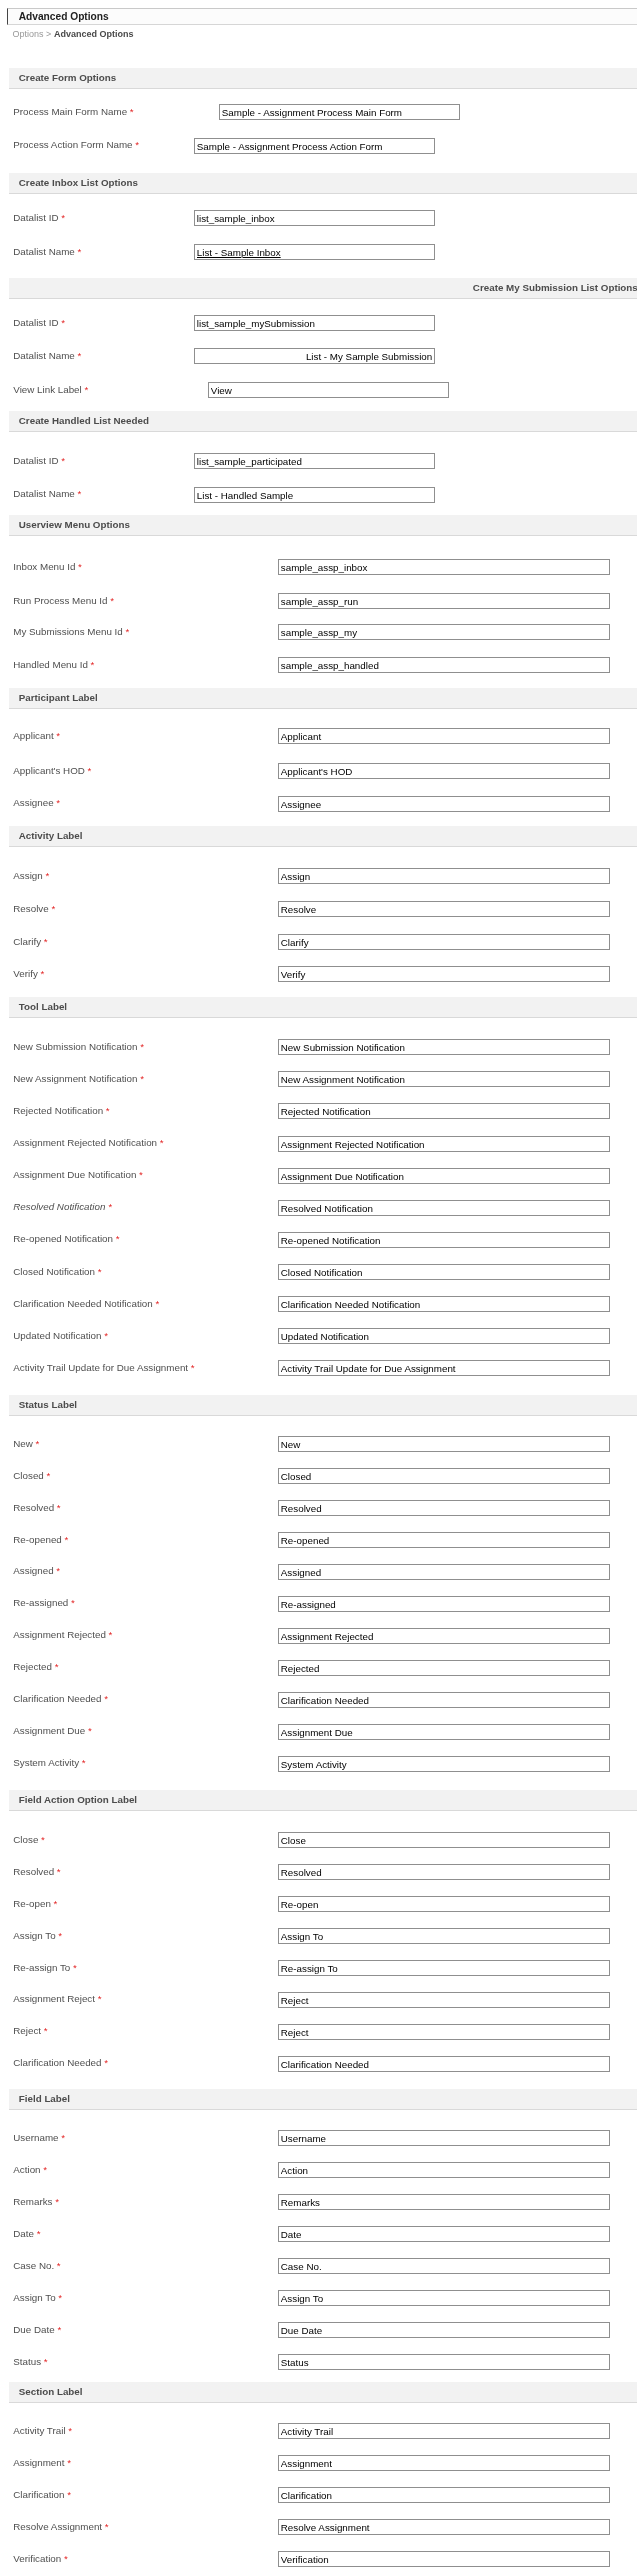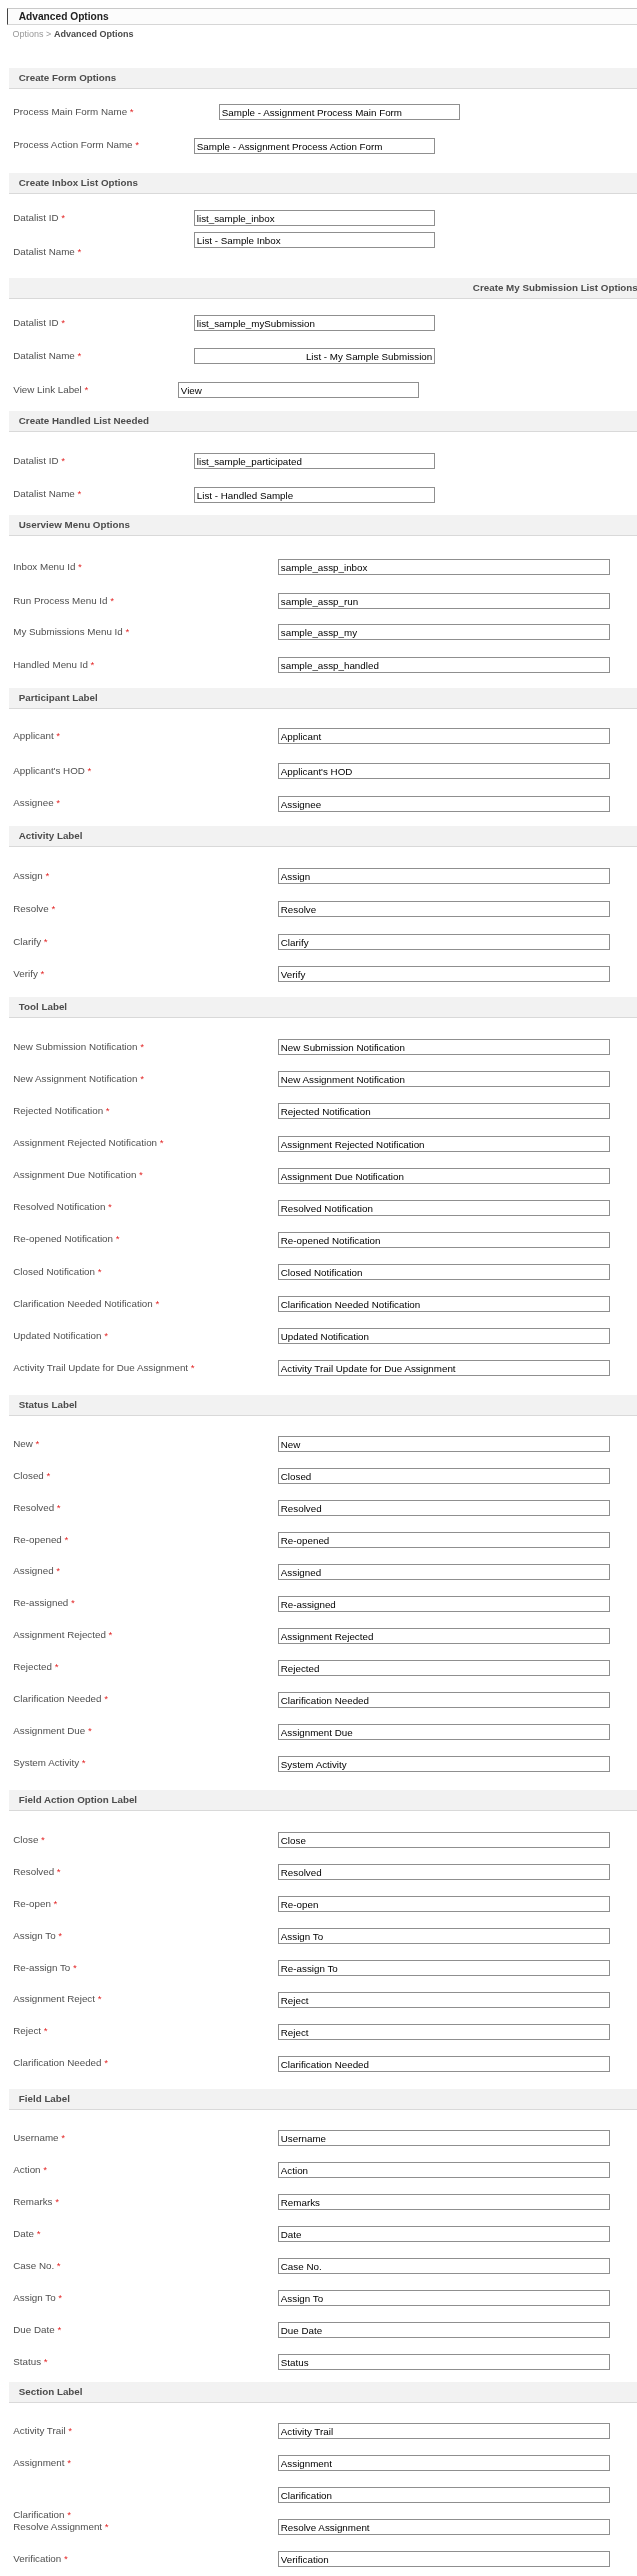--- a/index.html
+++ b/index.html
@@ -57,28 +57,28 @@
   <div id="form-area">
       <div class="section-bar" style="top: 68px;">Create Form Options</div>
       <div class="field-label" style="top: 106px;"><span>Process Main Form Name</span><span class="req-mark">*</span></div>
       <input type="text" class="text-input" value="Sample - Assignment Process Main Form" style="top: 104px; left: 194px; width: 241px; margin-left: 25px;">
       <div class="field-label" style="top: 139px;"><span>Process Action Form Name</span><span class="req-mark">*</span></div>
       <input type="text" class="text-input" value="Sample - Assignment Process Action Form" style="top: 138px; left: 194px; width: 241px;">
       <div class="section-bar" style="top: 173px;">Create Inbox List Options</div>
       <div class="field-label" style="top: 212px;"><span>Datalist ID</span><span class="req-mark">*</span></div>
       <input type="text" class="text-input" value="list_sample_inbox" style="top: 210px; left: 194px; width: 241px;">
       <div class="field-label" style="top: 246px;"><span>Datalist Name</span><span class="req-mark">*</span></div>
-      <input type="text" class="text-input" value="List - Sample Inbox" style="top: 232px; left: 194px; width: 241px;">
+      <input type="text" class="text-input" value="List - Sample Inbox" style="top: 244px; left: 194px; width: 241px; text-decoration: underline;">
       <div class="section-bar" style="top: 278px; text-align: right;">Create My Submission List Options</div>
       <div class="field-label" style="top: 317px;"><span>Datalist ID</span><span class="req-mark">*</span></div>
       <input type="text" class="text-input" value="list_sample_mySubmission" style="top: 315px; left: 194px; width: 241px;">
       <div class="field-label" style="top: 350px;"><span>Datalist Name</span><span class="req-mark">*</span></div>
       <input type="text" class="text-input" value="List - My Sample Submission" style="top: 348px; left: 194px; width: 241px; text-align: right;">
       <div class="field-label" style="top: 384px;"><span>View Link Label</span><span class="req-mark">*</span></div>
-      <input type="text" class="text-input" value="View" style="top: 382px; left: 178px; width: 241px;">
+      <input type="text" class="text-input" value="View" style="top: 382px; left: 208px; width: 241px;">
       <div class="section-bar" style="top: 411px;">Create Handled List Needed</div>
       <div class="field-label" style="top: 455px;"><span>Datalist ID</span><span class="req-mark">*</span></div>
       <input type="text" class="text-input" value="list_sample_participated" style="top: 453px; left: 194px; width: 241px;">
       <div class="field-label" style="top: 488px;"><span>Datalist Name</span><span class="req-mark">*</span></div>
       <input type="text" class="text-input" value="List - Handled Sample" style="top: 487px; left: 194px; width: 241px;">
       <div class="section-bar" style="top: 515px;">Userview Menu Options</div>
       <div class="field-label" style="top: 561px;"><span>Inbox Menu Id</span><span class="req-mark">*</span></div>
       <input type="text" class="text-input" value="sample_assp_inbox" style="top: 559px; left: 278px; width: 332px;">
       <div class="field-label" style="top: 595px;"><span>Run Process Menu Id</span><span class="req-mark">*</span></div>
       <input type="text" class="text-input" value="sample_assp_run" style="top: 593px; left: 278px; width: 332px;">
@@ -106,21 +106,21 @@
       <div class="field-label" style="top: 1041px;"><span>New Submission Notification</span><span class="req-mark">*</span></div>
       <input type="text" class="text-input" value="New Submission Notification" style="top: 1039px; left: 278px; width: 332px;">
       <div class="field-label" style="top: 1073px;"><span>New Assignment Notification</span><span class="req-mark">*</span></div>
       <input type="text" class="text-input" value="New Assignment Notification" style="top: 1071px; left: 278px; width: 332px;">
       <div class="field-label" style="top: 1105px;"><span>Rejected Notification</span><span class="req-mark">*</span></div>
       <input type="text" class="text-input" value="Rejected Notification" style="top: 1103px; left: 278px; width: 332px;">
       <div class="field-label" style="top: 1137px;"><span>Assignment Rejected Notification</span><span class="req-mark">*</span></div>
       <input type="text" class="text-input" value="Assignment Rejected Notification" style="top: 1136px; left: 278px; width: 332px;">
       <div class="field-label" style="top: 1169px;"><span>Assignment Due Notification</span><span class="req-mark">*</span></div>
       <input type="text" class="text-input" value="Assignment Due Notification" style="top: 1168px; left: 278px; width: 332px;">
-      <div class="field-label" style="top: 1201px;"><span>Resolved Notification</span><span class="req-mark">*</span></div>
+      <div class="field-label" style="top: 1201px; font-style: italic;"><span>Resolved Notification</span><span class="req-mark">*</span></div>
       <input type="text" class="text-input" value="Resolved Notification" style="top: 1200px; left: 278px; width: 332px;">
       <div class="field-label" style="top: 1233px;"><span>Re-opened Notification</span><span class="req-mark">*</span></div>
       <input type="text" class="text-input" value="Re-opened Notification" style="top: 1232px; left: 278px; width: 332px;">
       <div class="field-label" style="top: 1266px;"><span>Closed Notification</span><span class="req-mark">*</span></div>
       <input type="text" class="text-input" value="Closed Notification" style="top: 1264px; left: 278px; width: 332px;">
       <div class="field-label" style="top: 1298px;"><span>Clarification Needed Notification</span><span class="req-mark">*</span></div>
       <input type="text" class="text-input" value="Clarification Needed Notification" style="top: 1296px; left: 278px; width: 332px;">
       <div class="field-label" style="top: 1330px;"><span>Updated Notification</span><span class="req-mark">*</span></div>
       <input type="text" class="text-input" value="Updated Notification" style="top: 1328px; left: 278px; width: 332px;">
       <div class="field-label" style="top: 1362px;"><span>Activity Trail Update for Due Assignment</span><span class="req-mark">*</span></div>
@@ -180,21 +180,21 @@
       <input type="text" class="text-input" value="Assign To" style="top: 2290px; left: 278px; width: 332px;">
       <div class="field-label" style="top: 2324px;"><span>Due Date</span><span class="req-mark">*</span></div>
       <input type="text" class="text-input" value="Due Date" style="top: 2322px; left: 278px; width: 332px;">
       <div class="field-label" style="top: 2356px;"><span>Status</span><span class="req-mark">*</span></div>
       <input type="text" class="text-input" value="Status" style="top: 2354px; left: 278px; width: 332px;">
       <div class="section-bar" style="top: 2382px;">Section Label</div>
       <div class="field-label" style="top: 2425px;"><span>Activity Trail</span><span class="req-mark">*</span></div>
       <input type="text" class="text-input" value="Activity Trail" style="top: 2423px; left: 278px; width: 332px;">
       <div class="field-label" style="top: 2457px;"><span>Assignment</span><span class="req-mark">*</span></div>
       <input type="text" class="text-input" value="Assignment" style="top: 2455px; left: 278px; width: 332px;">
-      <div class="field-label" style="top: 2489px; margin-top: 20px;"><span>Clarification</span><span class="req-mark">*</span></div>
+      <div class="field-label" style="top: 2489px;"><span>Clarification</span><span class="req-mark">*</span></div>
       <input type="text" class="text-input" value="Clarification" style="top: 2487px; left: 278px; width: 332px;">
       <div class="field-label" style="top: 2521px;"><span>Resolve Assignment</span><span class="req-mark">*</span></div>
       <input type="text" class="text-input" value="Resolve Assignment" style="top: 2519px; left: 278px; width: 332px;">
       <div class="field-label" style="top: 2553px;"><span>Verification</span><span class="req-mark">*</span></div>
       <input type="text" class="text-input" value="Verification" style="top: 2551px; left: 278px; width: 332px;">
     </div>
 </div>
 
 
 </body></html>

